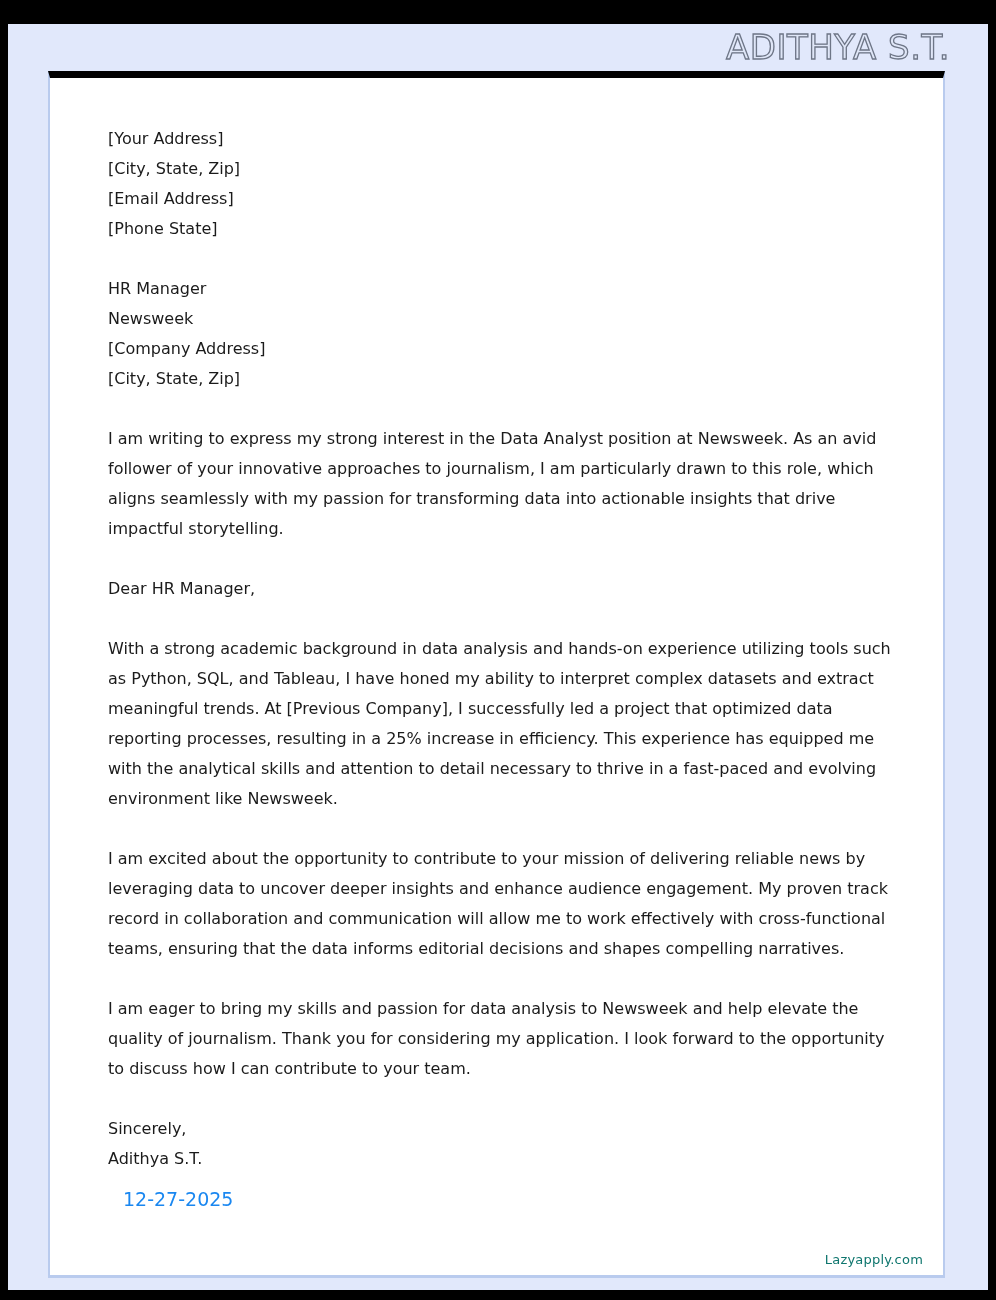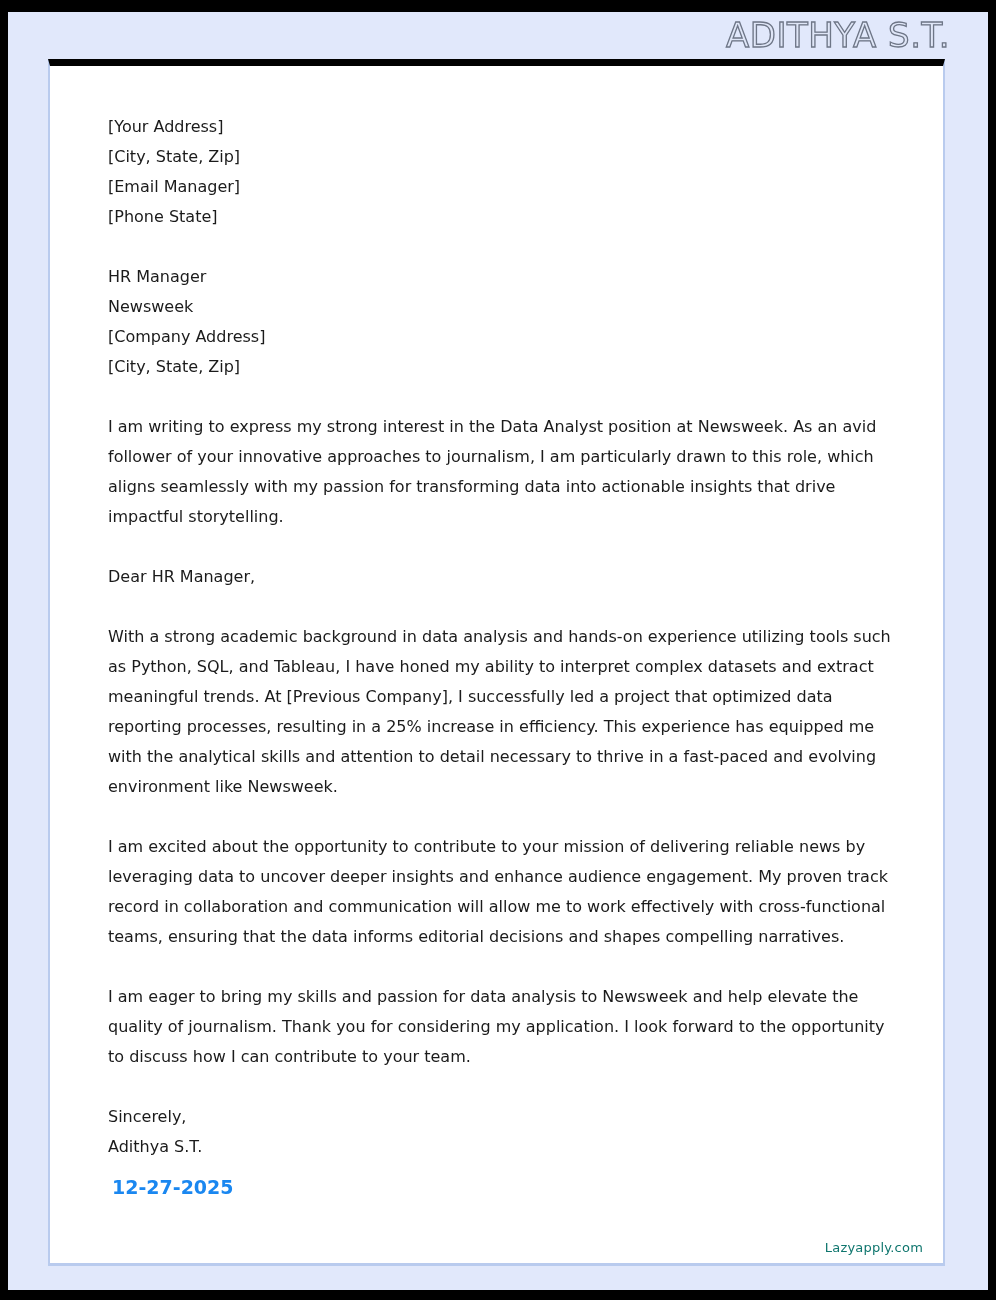--- a/index.html
+++ b/index.html
@@ -16,21 +16,21 @@
 
   
   .page-frame {
     position: absolute;
     left: 0;
     top: 0;
     width: 996px;
     height: 1300px;
     background: #000000;
     box-sizing: border-box;
-    padding: 12px 8px 10px 8px;
+    padding: 24px 8px 10px 8px;
   }
   .lavender-field {
     position: relative;
     width: 100%;
     height: 100%;
     background: #e1e8fb;
     box-sizing: border-box;
   }
 
   
@@ -97,22 +97,22 @@
     margin-bottom: 0;
   }
   .sig-block .line {
     line-height: 30px;
   }
   .date-stamp {
     font-family: "DejaVu Sans", sans-serif;
     font-size: 19px;
     line-height: 34px;
     color: #1a87f0;
-    margin: 8px 0 0 4px;
-    font-weight: 700;
+    margin: 8px 0 0 15px;
+    font-weight: 400;
   }
 
   .footer-mark {
     position: absolute;
     right: 20px;
     bottom: 8px;
     font-family: "DejaVu Sans", sans-serif;
     font-size: 13px;
     color: #0f766e;
     letter-spacing: 0.2px;
@@ -127,21 +127,21 @@
     <div class="letterhead">
       <div class="letterhead-name">ADITHYA S.T.</div>
     </div>
 
     <div class="letter-panel">
       <div class="letter-body">
 
         <div class="block">
           <p class="line">[Your Address]</p>
           <p class="line">[City, State, Zip]</p>
-          <p class="line">[Email Manager]</p>
+          <p class="line">[Email Address]</p>
           <p class="line">[Phone State]</p>
         </div>
 
         <div class="block">
           <p class="line">HR Manager</p>
           <p class="line">Newsweek</p>
           <p class="line">[Company Address]</p>
           <p class="line">[City, State, Zip]</p>
         </div>
 

